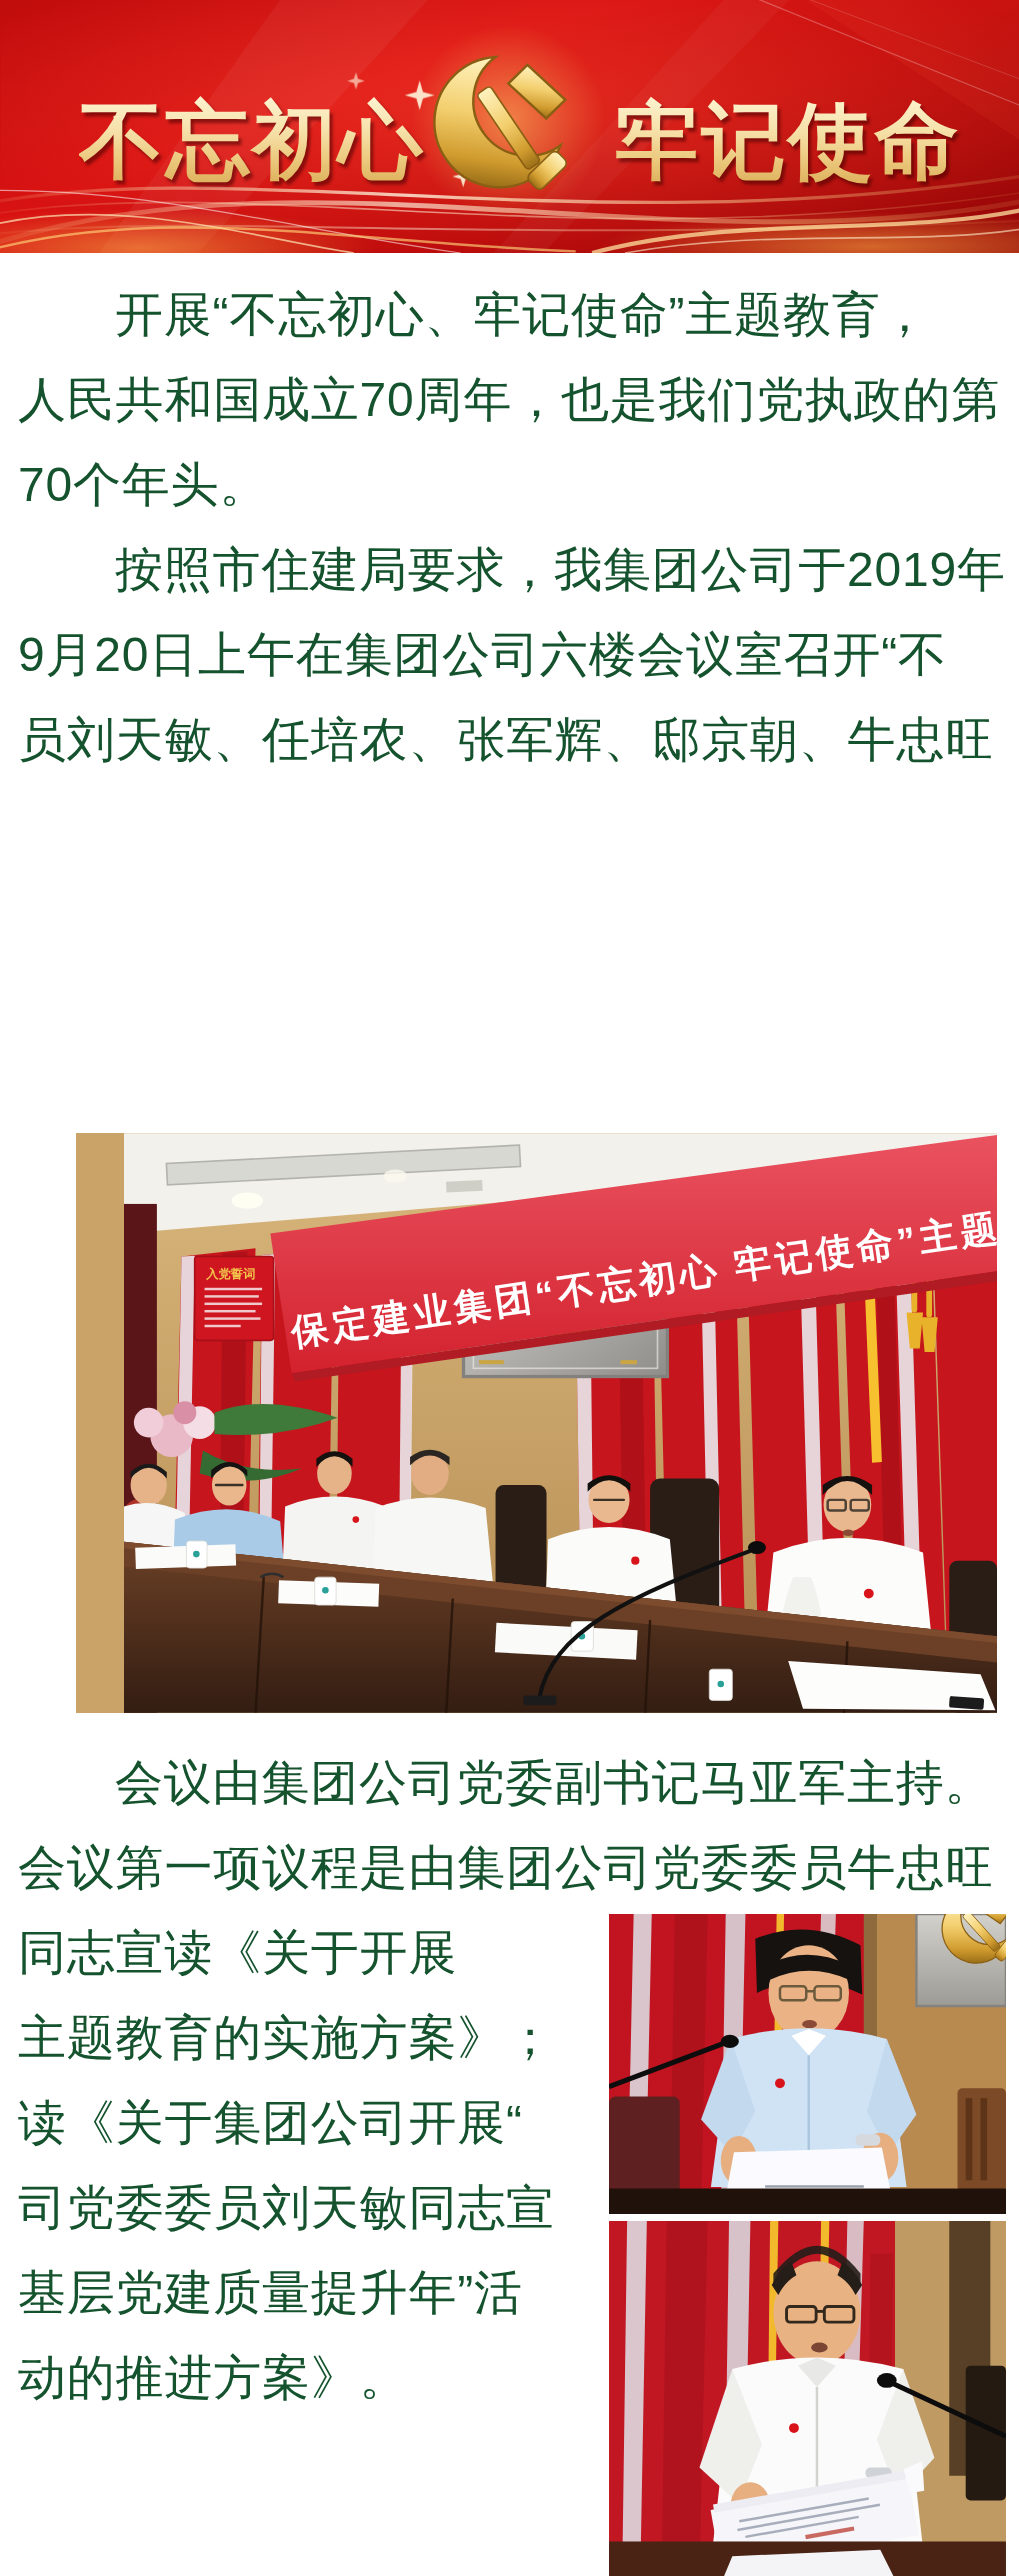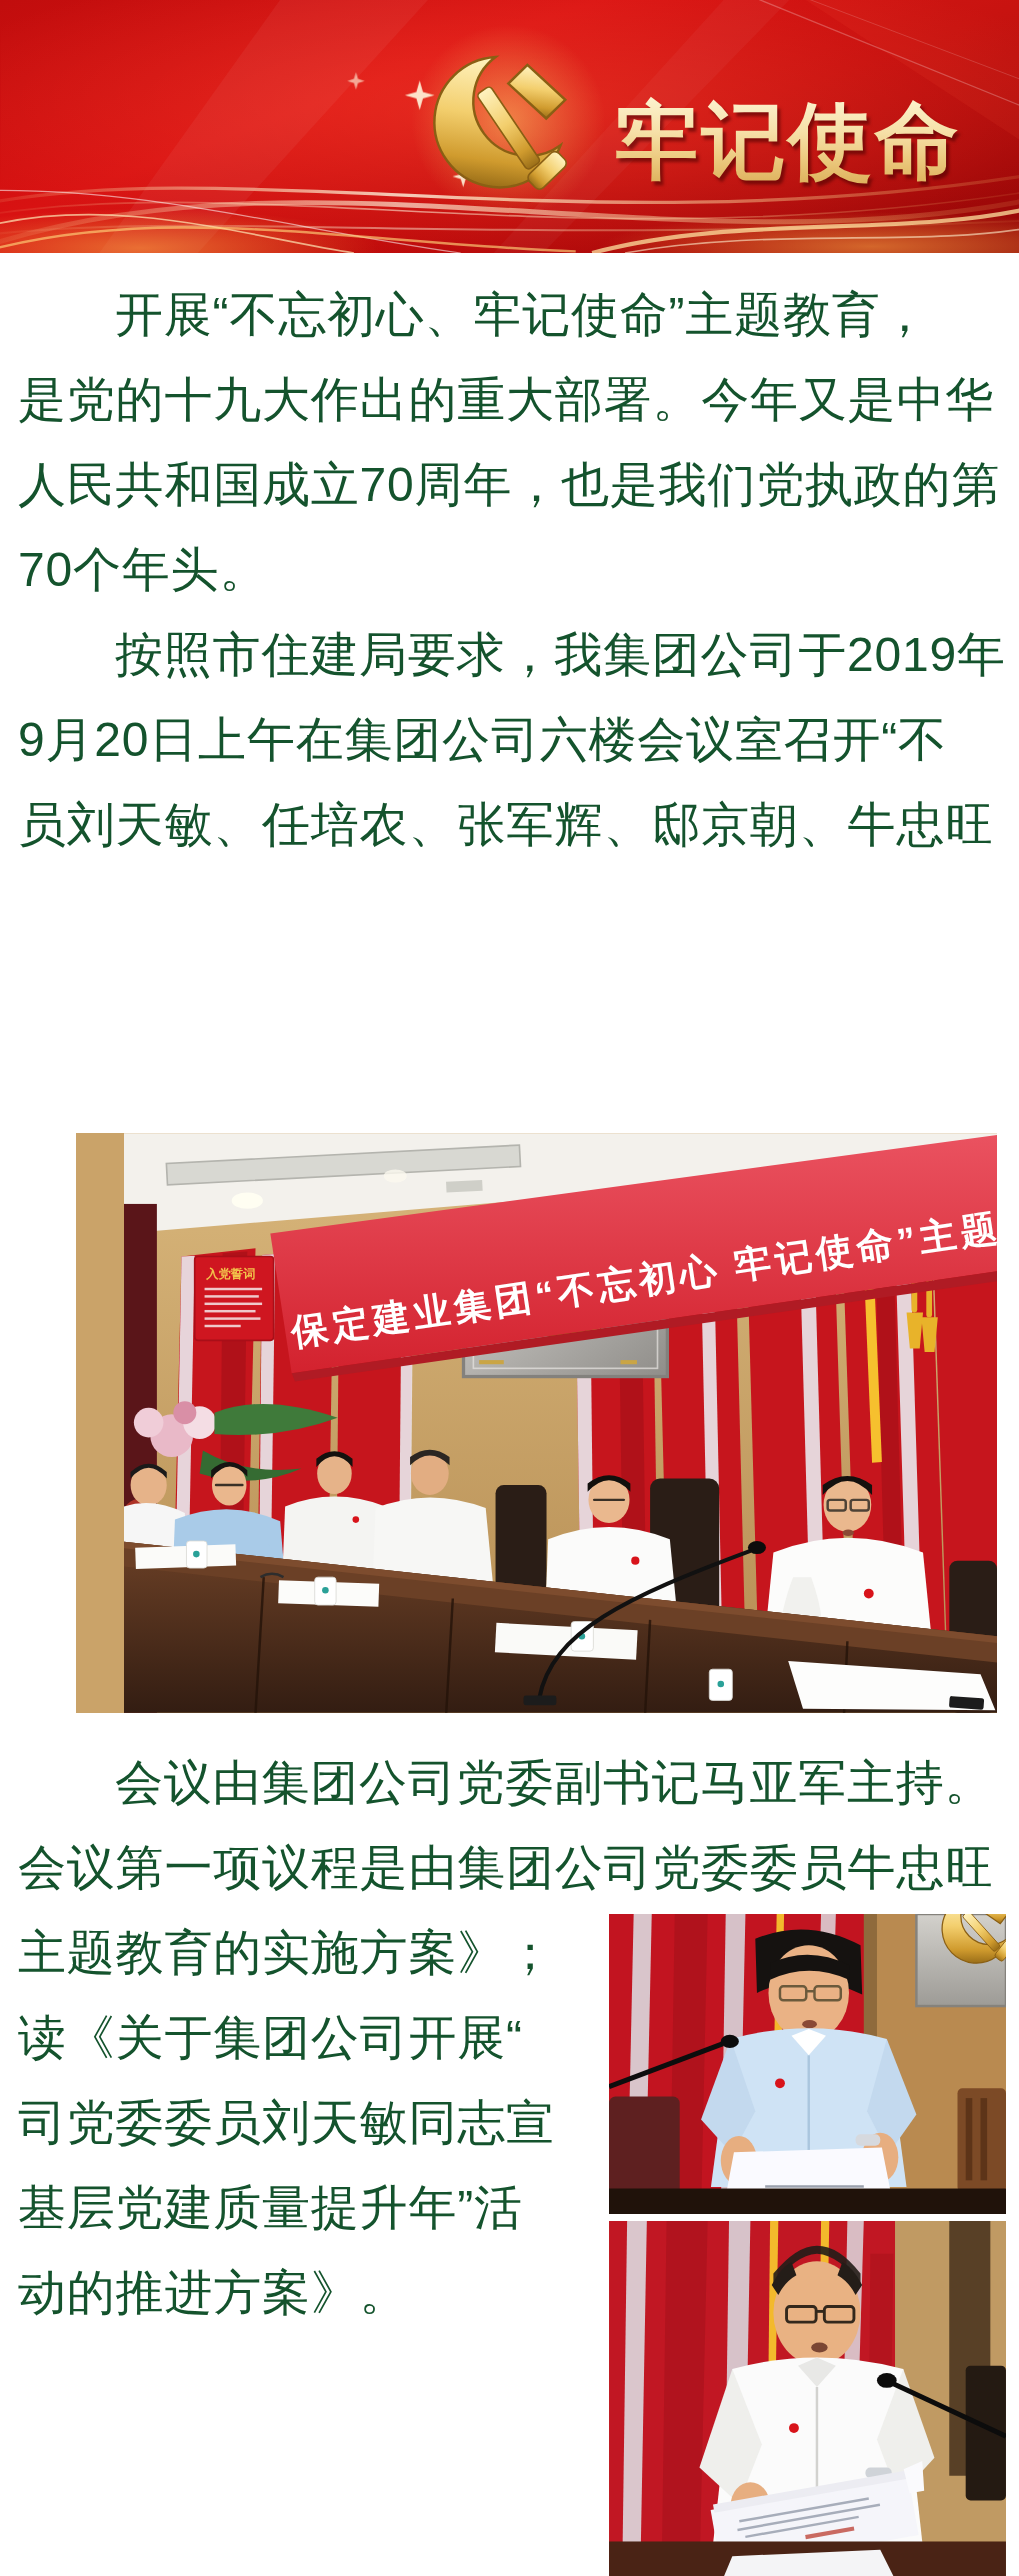--- a/index.html
+++ b/index.html
@@ -94,29 +94,29 @@
       </g>
 
       <circle cx="618" cy="148" r="118" fill="url(#rgEmb)"></circle>
       <g fill="#fff7dd" opacity="0.9">
         <path d="M506,112 l4,-14 4,14 14,4 -14,4 -4,14 -4,-14 -14,-4 Z"></path>
         <path d="M560,212 l3,-10 3,10 10,3 -10,3 -3,10 -3,-10 -10,-3 Z"></path>
         <path d="M430,96 l2.5,-8 2.5,8 8,2.5 -8,2.5 -2.5,8 -2.5,-8 -8,-2.5 Z" opacity="0.7"></path>
       </g>
     </svg>
 
+    <div class="btitle left">不忘初心</div>
     <svg class="bemblem" width="163" height="173" viewBox="0 0 200 212">
       <use href="#hs" x="0" y="6" width="200" height="200" transform="rotate(8 100 106)"></use>
     </svg>
     <div class="btitle right">牢记使命</div>
   </header>
 
   <section class="tb tb1">
       <div class="line indent">开展“不忘初心、牢记使命”主题教育，</div>
-      <div class="line">是党的十九大作出的重大部署。今年又是中华</div>
       <div class="line">人民共和国成立70周年，也是我们党执政的第</div>
       <div class="line">70个年头。</div>
       <div class="line indent">按照市住建局要求，我集团公司于2019年</div>
       <div class="line">9月20日上午在集团公司六楼会议室召开“不</div>
       <div class="line">员刘天敏、任培农、张军辉、邸京朝、牛忠旺</div>
     </section>
 
   <figure class="photo1">
     <svg width="873" height="580" viewBox="0 0 1062 705">
       <defs>
@@ -313,20 +313,21 @@
           <rect x="486" y="684" width="40" height="12" rx="3" fill="#1c1c1c"></rect>
         </g>
         <rect x="1004" y="686" width="42" height="14" rx="3" fill="#1c1c1c" transform="rotate(4 1025 693)"></rect>
       </g>
     </svg>
   </figure>
 
   <section class="tb tb2">
       <div class="line indent">会议由集团公司党委副书记马亚军主持。</div>
       <div class="line">会议第一项议程是由集团公司党委委员牛忠旺</div>
+      <div class="line">同志宣读《关于开展</div>
       <div class="line">主题教育的实施方案》；</div>
       <div class="line">读《关于集团公司开展“</div>
       <div class="line">司党委委员刘天敏同志宣</div>
       <div class="line">基层党建质量提升年”活</div>
       <div class="line">动的推进方案》。</div>
     </section>
 
   <figure class="photo2">
     <svg width="397" height="300" viewBox="0 0 483 365">
       <defs>

